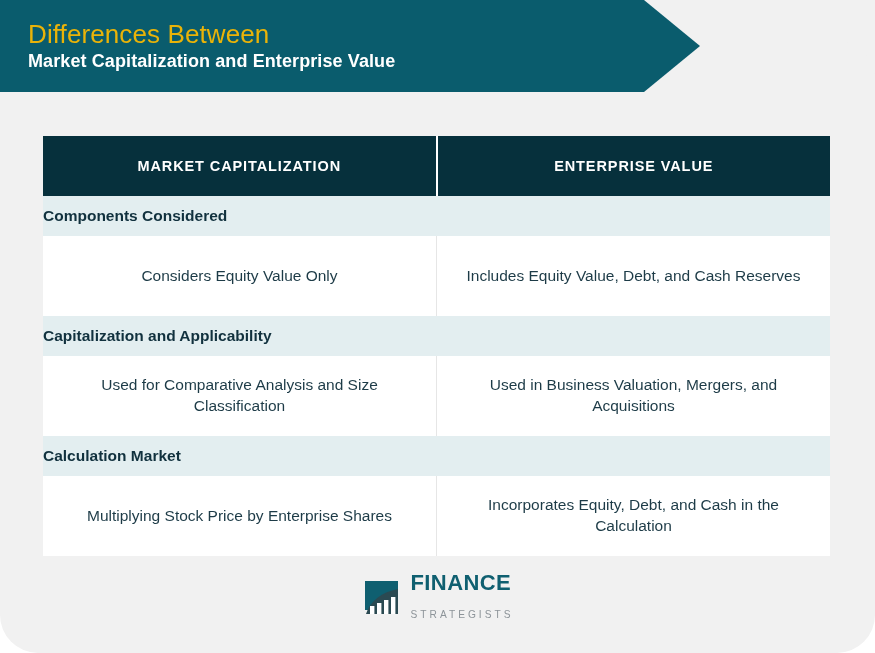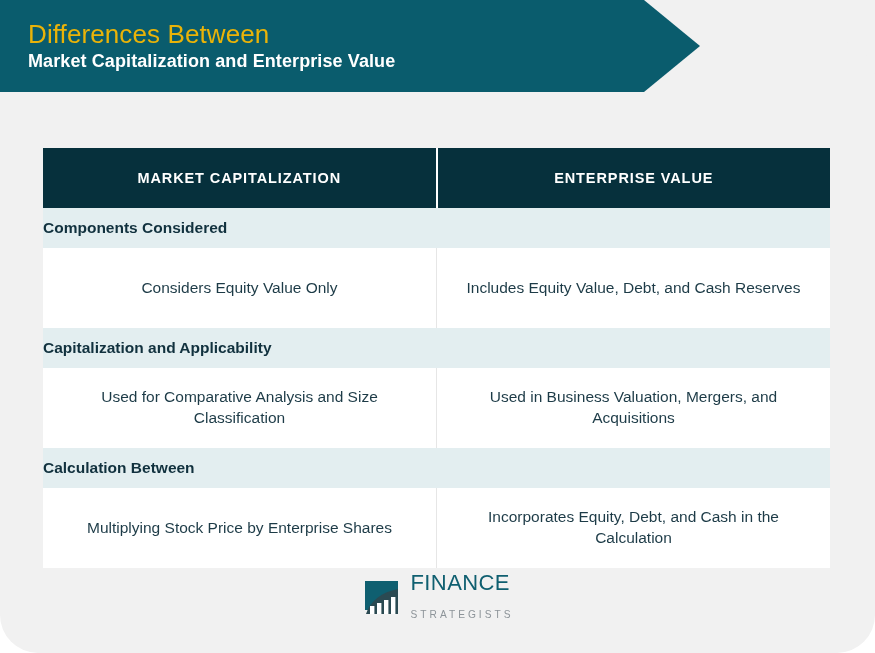--- a/index.html
+++ b/index.html
@@ -82,21 +82,20 @@
     letter-spacing: .1px;
   }
 
   
   .table-wrap {
     position: absolute;
     left: 43px;
     top: 136px;
     width: 787px;
     z-index: 5;
-    margin-top: 12px;
   }
 
   .thead {
     display: flex;
     background: #06303c;
     height: 60px;
   }
   .th {
     flex: 1 1 0;
     display: flex;
@@ -152,21 +151,21 @@
     display: flex;
     align-items: center;
     justify-content: center;
     gap: 9px;
   }
   .logo-mark { width: 40px; height: 40px; display: block; }
   .logo-text { display: flex; flex-direction: column; line-height: 1; }
   .logo-finance {
     color: #0f5f70;
     font-size: 22px;
-    font-weight: 400;
+    font-weight: 700;
     letter-spacing: .4px;
   }
   .logo-strategists {
     color: #8d9499;
     font-size: 10.2px;
     font-weight: 400;
     letter-spacing: 3.0px;
     margin-top: 16px;
   }
 </style>
@@ -201,21 +200,21 @@
 
     <div class="section-row">
       <div class="section-label">Capitalization and Applicability</div>
     </div>
     <div class="data-row">
       <div class="td first">Used for Comparative Analysis and Size Classification</div>
       <div class="td">Used in Business Valuation, Mergers, and Acquisitions</div>
     </div>
 
     <div class="section-row">
-      <div class="section-label">Calculation Between</div>
+      <div class="section-label">Calculation Market</div>
     </div>
     <div class="data-row">
       <div class="td first">Multiplying Stock Price by Enterprise Shares</div>
       <div class="td">Incorporates Equity, Debt, and Cash in the Calculation</div>
     </div>
 
   </div>
 
   <div class="logo">
     <svg class="logo-mark" viewBox="0 0 40 40">

